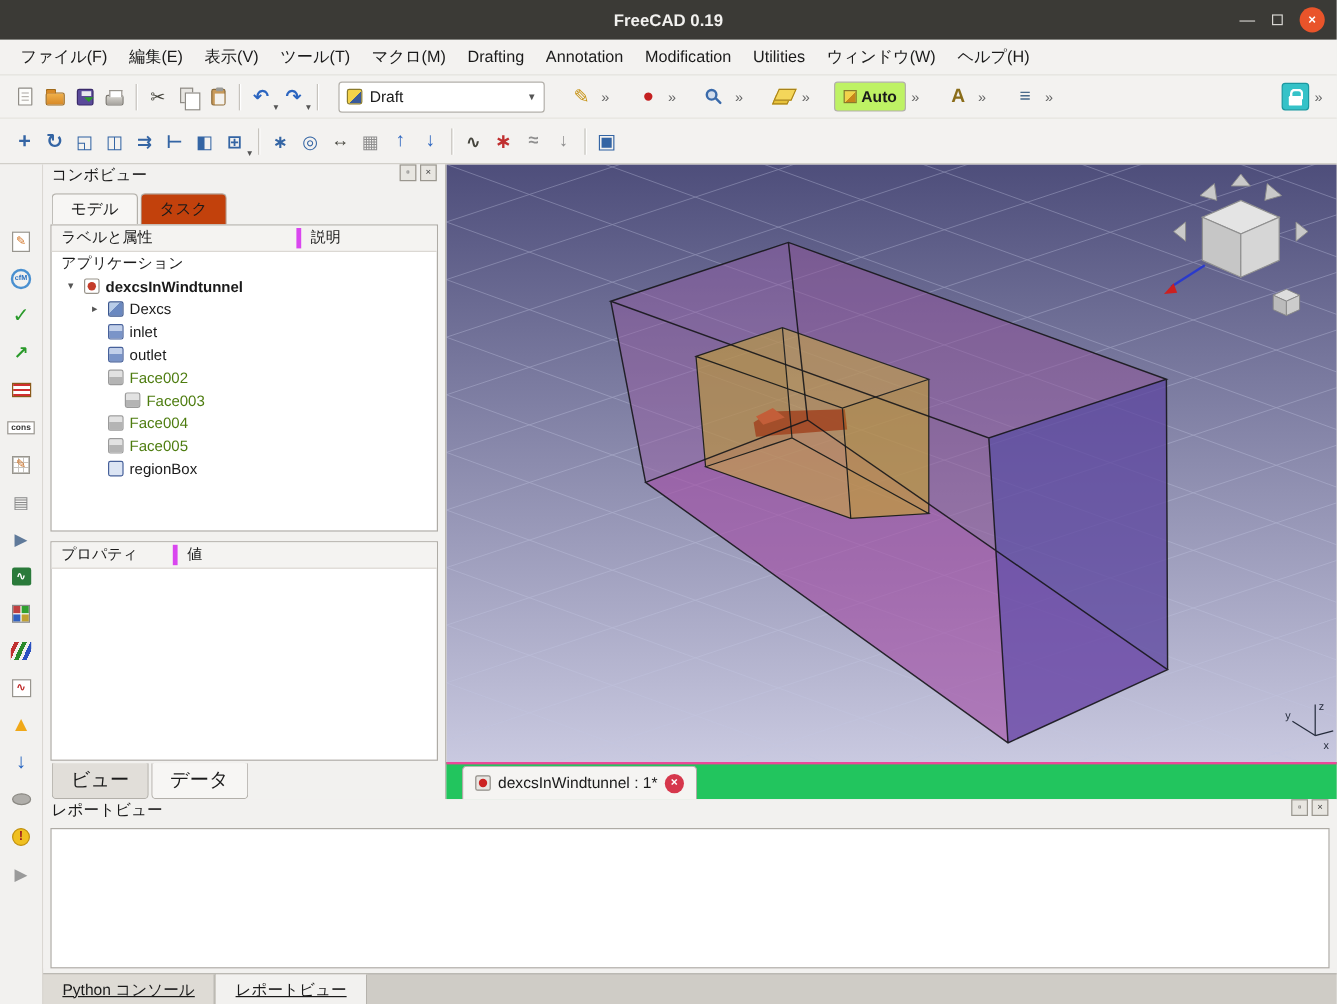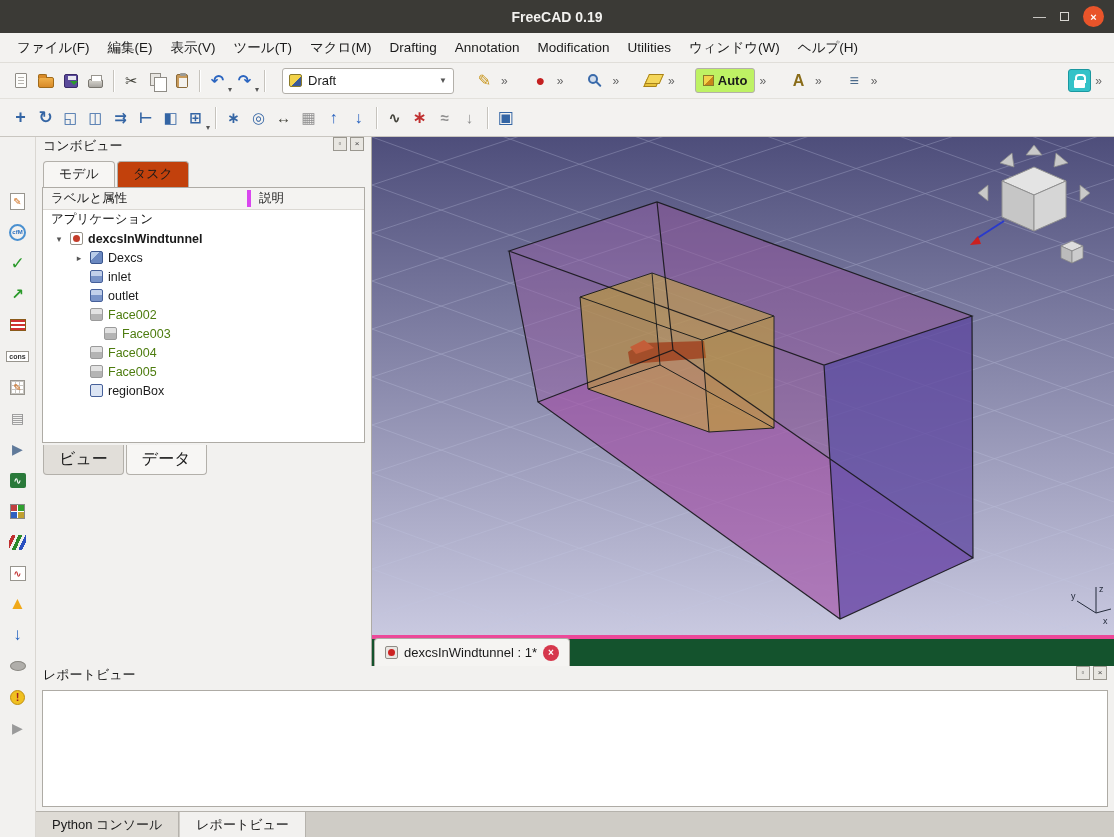--- a/index.html
+++ b/index.html
@@ -127,30 +127,30 @@
   .bold{font-weight:bold;}
   .muted{color:#4d7c0f;}
   .prop-box{margin:8px 6px 0;background:#fff;border:1px solid #aeaba5;flex:1;display:flex;flex-direction:column;min-height:0;}
   .combo-bottom-tabs{height:30px;display:flex;align-items:flex-start;padding-left:7px;gap:2px;flex:0 0 auto;margin-top:2px;}
   .btab2{padding:4px 15px;border:1px solid #b3b0aa;border-top:none;border-radius:0 0 4px 4px;background:#e1ded9;font-size:16px;}
   .btab2.active{background:#f7f6f4;}
 
   
   .viewport-wrap{flex:1;display:flex;flex-direction:column;background:#d8d5d0;min-width:0;}
   .viewport-wrap svg{display:block;flex:0 0 auto;}
-  .doc-tabbar{height:31px;display:flex;align-items:flex-end;padding-left:2px;background:#14532d;border-top:4px solid #ec4899;}
+  .doc-tabbar{height:31px;display:flex;align-items:flex-end;padding-left:13px;background:#22c55e;border-top:2px solid #ec4899;}
   .doc-tab{height:28px;background:#f5f4f2;border:1px solid #aeaba5;border-bottom:none;border-radius:4px 4px 0 0;
     display:flex;align-items:center;gap:6px;padding:0 10px;font-size:13px;}
   .doc-close{width:16px;height:16px;border-radius:50%;background:#d6374c;color:#fff;font-size:10px;font-weight:bold;
     display:flex;align-items:center;justify-content:center;}
 
   
   .report{flex:1;display:flex;flex-direction:column;background:#f2f1ef;min-height:0;}
   .report-content{margin:0 6px;background:#fff;border:1px solid #aeaba5;flex:1;}
-  .bottom-tabbar{height:26px;margin-top:4px;background:#cfccc6;display:flex;align-items:stretch;gap:1px;border-top:1px solid #b5b2ac;flex:0 0 auto;}
+  .bottom-tabbar{height:26px;margin-top:4px;background:#cfccc6;display:flex;align-items:stretch;gap:1px;border-top:1px solid #b5b2ac;flex:0 0 auto;text-decoration:underline;}
   .btab{padding:0 16px;display:flex;align-items:center;font-size:13px;background:#dedbd5;border-right:1px solid #b5b2ac;}
   .btab.active{background:#f2f1ef;font-weight:normal;}
 </style>
 </head>
 <body>
 
 <div id="app">
 
   <div class="titlebar">
     <span class="title">FreeCAD 0.19</span>
@@ -401,20 +401,26 @@
               <span class="tree-icon ti-face-muted"></span>
               <span class="muted">Face005</span>
             </div>
             <div class="tree-row" style="padding-left:30px">
               <span class="expander"></span>
               <span class="tree-icon ti-region"></span>
               <span>regionBox</span>
             </div>
           </div>
 
+          <div class="prop-box">
+            <div class="col-header">
+              <span class="col1" style="width:105px">プロパティ</span>
+              <span class="col2">値</span>
+            </div>
+          </div>
 
           <div class="combo-bottom-tabs">
             <span class="btab2">ビュー</span>
             <span class="btab2 active">データ</span>
           </div>
         </div>
 
         <div class="viewport-wrap">
           <svg width="742" height="498" viewBox="0 0 742 498" xmlns="http://www.w3.org/2000/svg">
             <defs>

